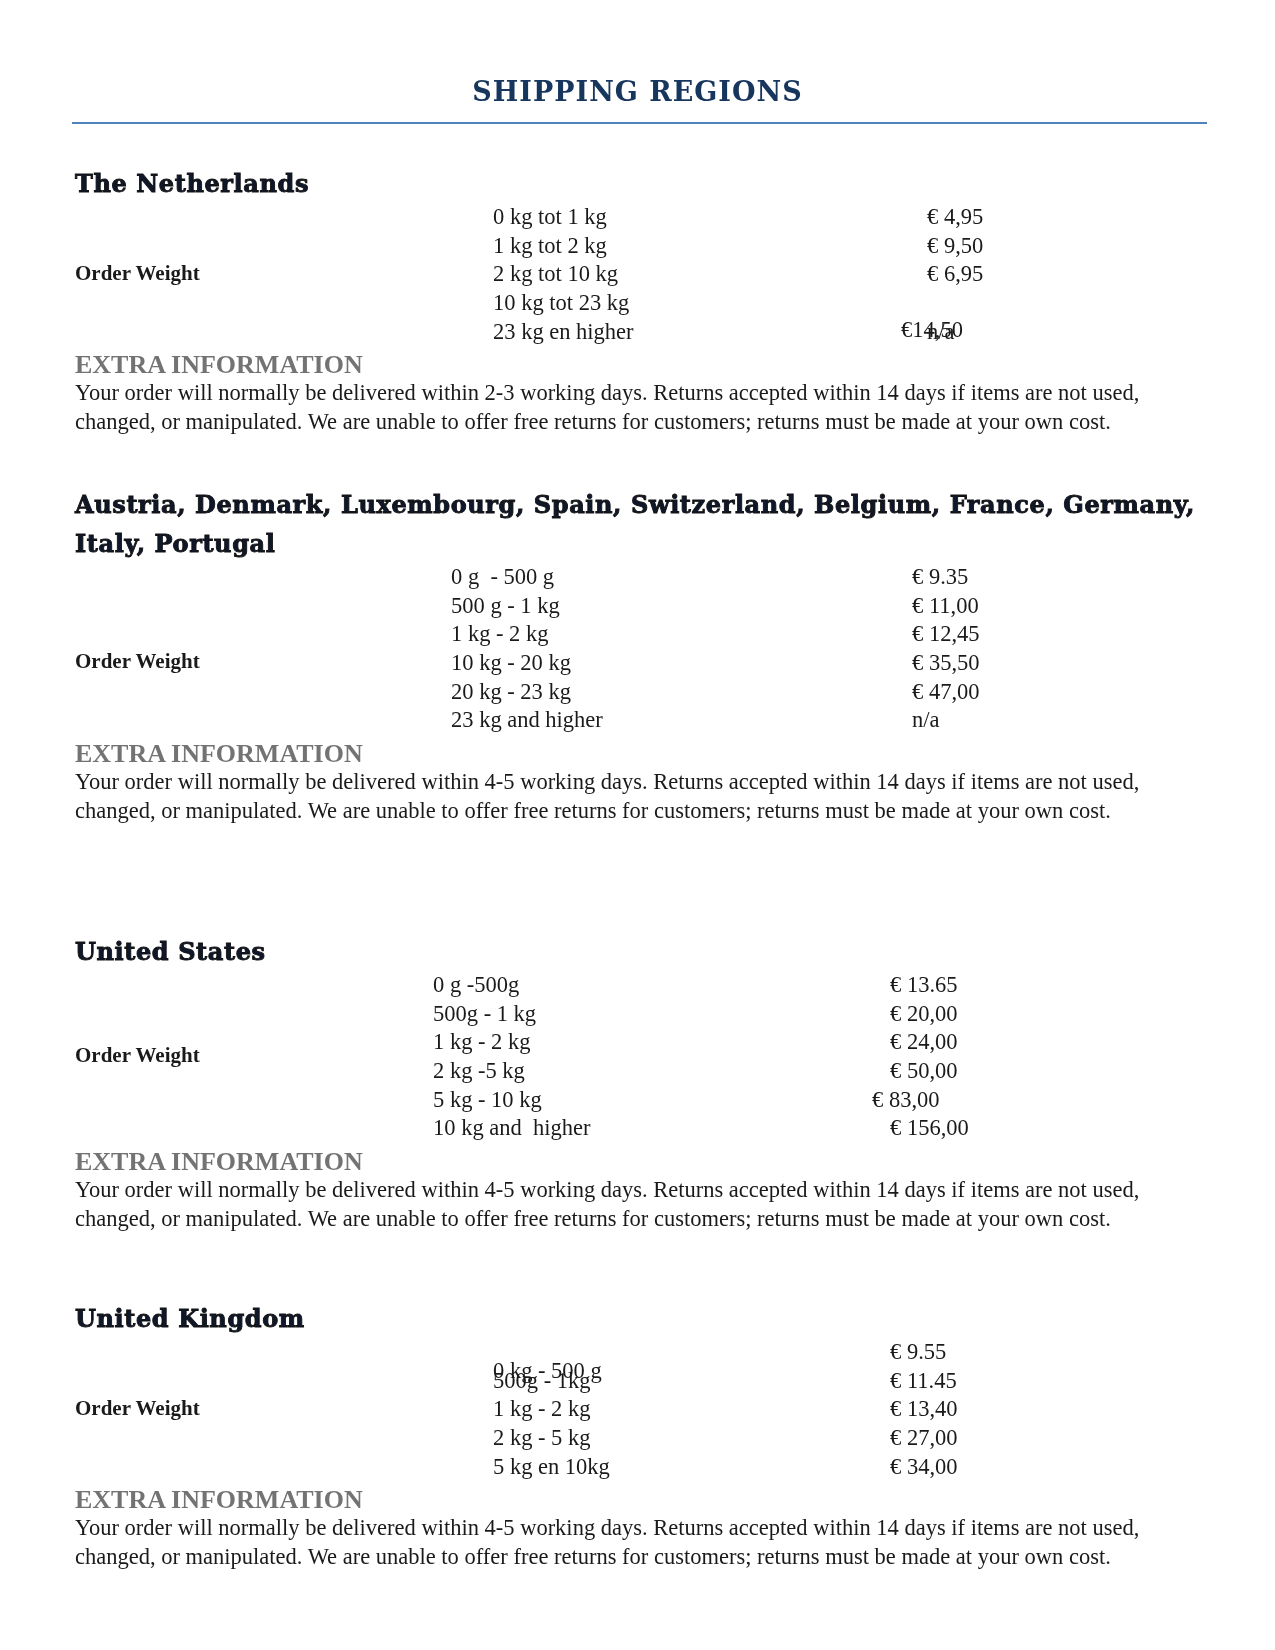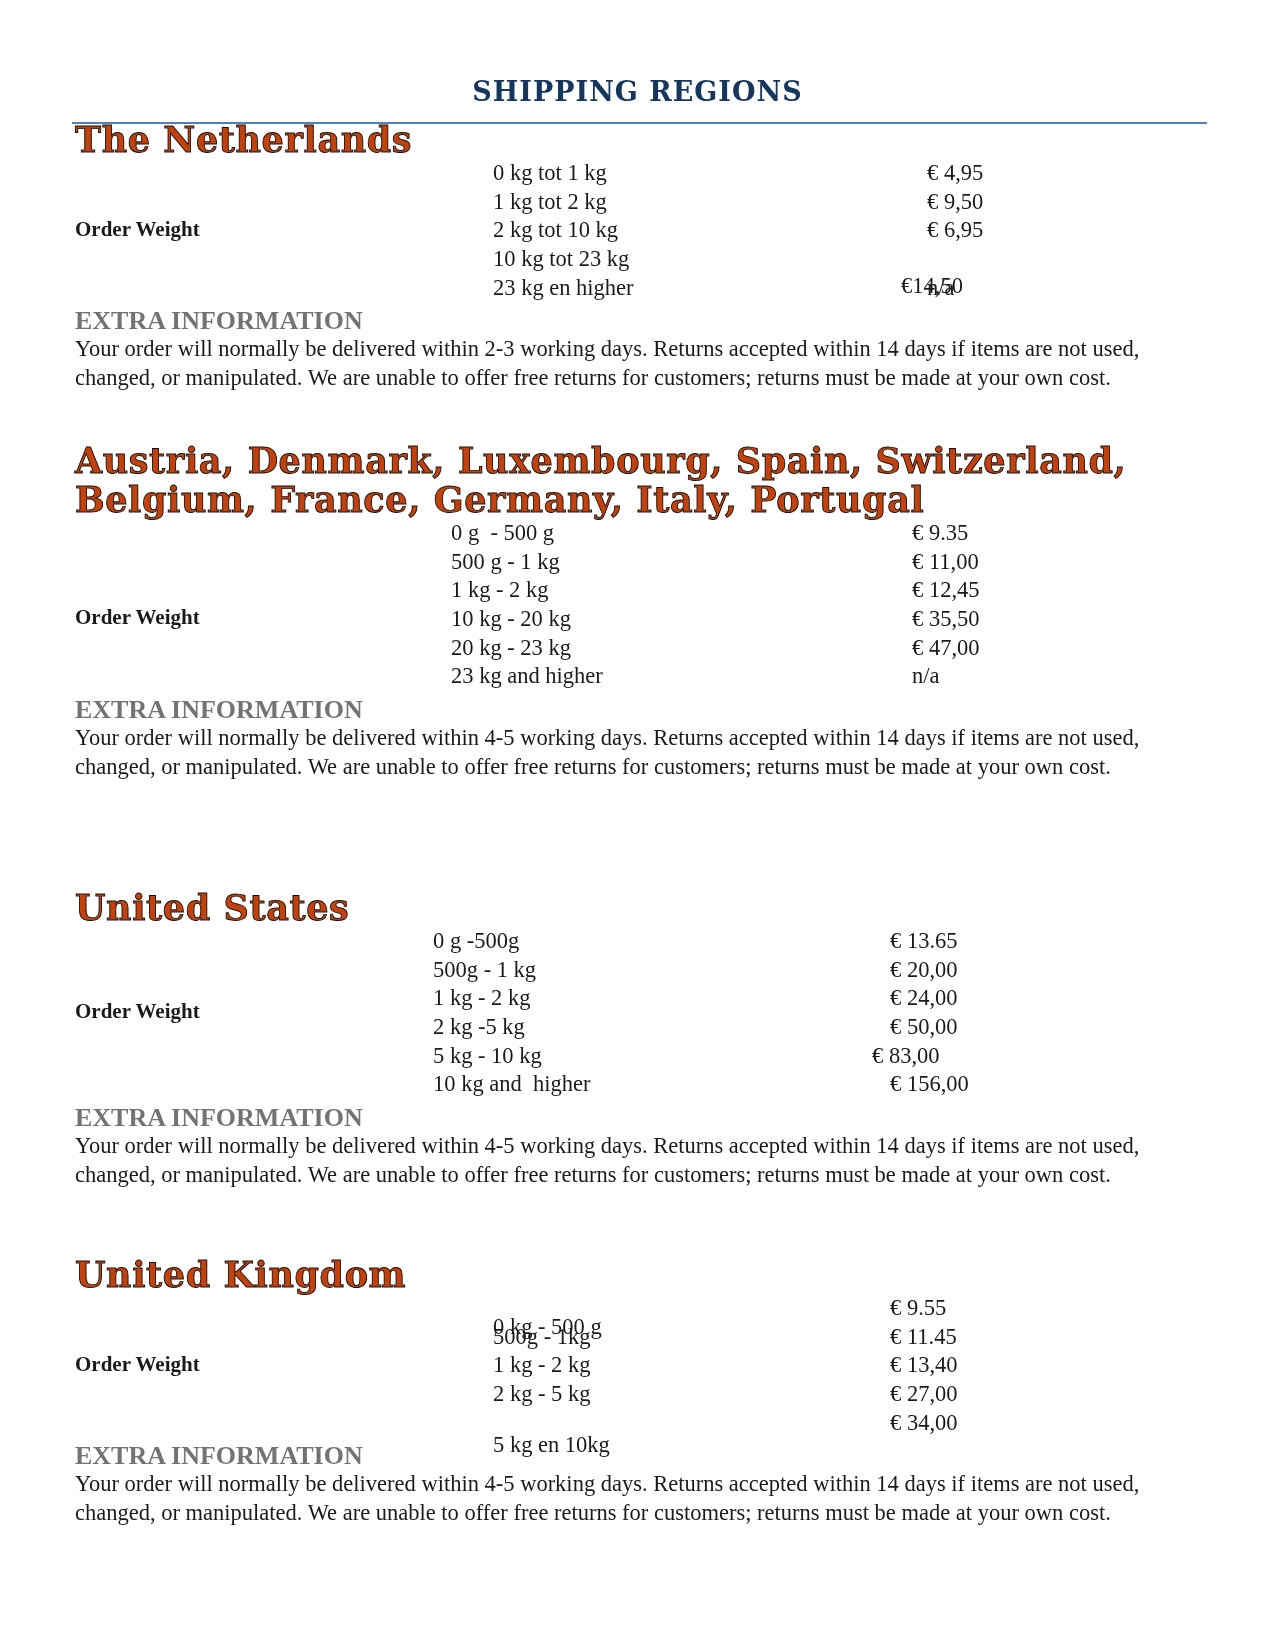--- a/index.html
+++ b/index.html
@@ -13,21 +13,21 @@
     font-family: "DejaVu Serif", "Liberation Serif", serif; font-weight: bold;
     font-size: 27px; letter-spacing: 1px; color: #17365d;
   }
   .title-rule {
     position: absolute; left: 72px; width: 1135px; top: 122px; height: 0;
     border-top: 2px solid #4f81bd;
   }
   .region { position: absolute; left: 75px; width: 1130px; }
   .region-heading {
     font-family: "DejaVu Serif", "Liberation Serif", serif; font-weight: 900;
-    font-size: 35px; line-height: 39px; color: #c2410c; letter-spacing: 0.6px;
+    font-size: 24px; line-height: 39px; color: #0f172a; letter-spacing: 0.6px; margin-top: 44px;
     -webkit-text-stroke: 0.9px #111;
   }
   .rates { position: relative; }
   .rate-row { position: relative; height: 28.7px; font-size: 22.5px; line-height: 28.7px; }
   .rate-row .w { position: absolute; white-space: pre; }
   .rate-row .p { position: absolute; white-space: pre; }
   .order-weight {
     position: absolute; left: 0; font-weight: bold; font-size: 21px;
   }
   .extra-heading {
@@ -150,21 +150,21 @@
         </div>
         <div class="rate-row">
           <span class="w" style="left: 418px;">1 kg - 2 kg</span>
           <span class="p" style="left: 815px;">€ 13,40</span>
         </div>
         <div class="rate-row">
           <span class="w" style="left: 418px;">2 kg - 5 kg</span>
           <span class="p" style="left: 815px;">€ 27,00</span>
         </div>
         <div class="rate-row">
-          <span class="w" style="left: 418px; margin-top: 22px;">5 kg en 10kg</span>
+          <span class="w" style="left: 418px;">5 kg en 10kg</span>
           <span class="p" style="left: 815px;">€ 34,00</span>
         </div>
         <div class="order-weight" style="top: 57.75px;">Order Weight</div>
       </div>
     <div class="extra-heading">EXTRA INFORMATION</div>
     <div class="extra-text">Your order will normally be delivered within 4-5 working days. Returns accepted within 14 days if items are not used, changed, or manipulated. We are unable to offer free returns for customers; returns must be made at your own cost.</div>
   </section>
 </div>
 
 </body></html>

